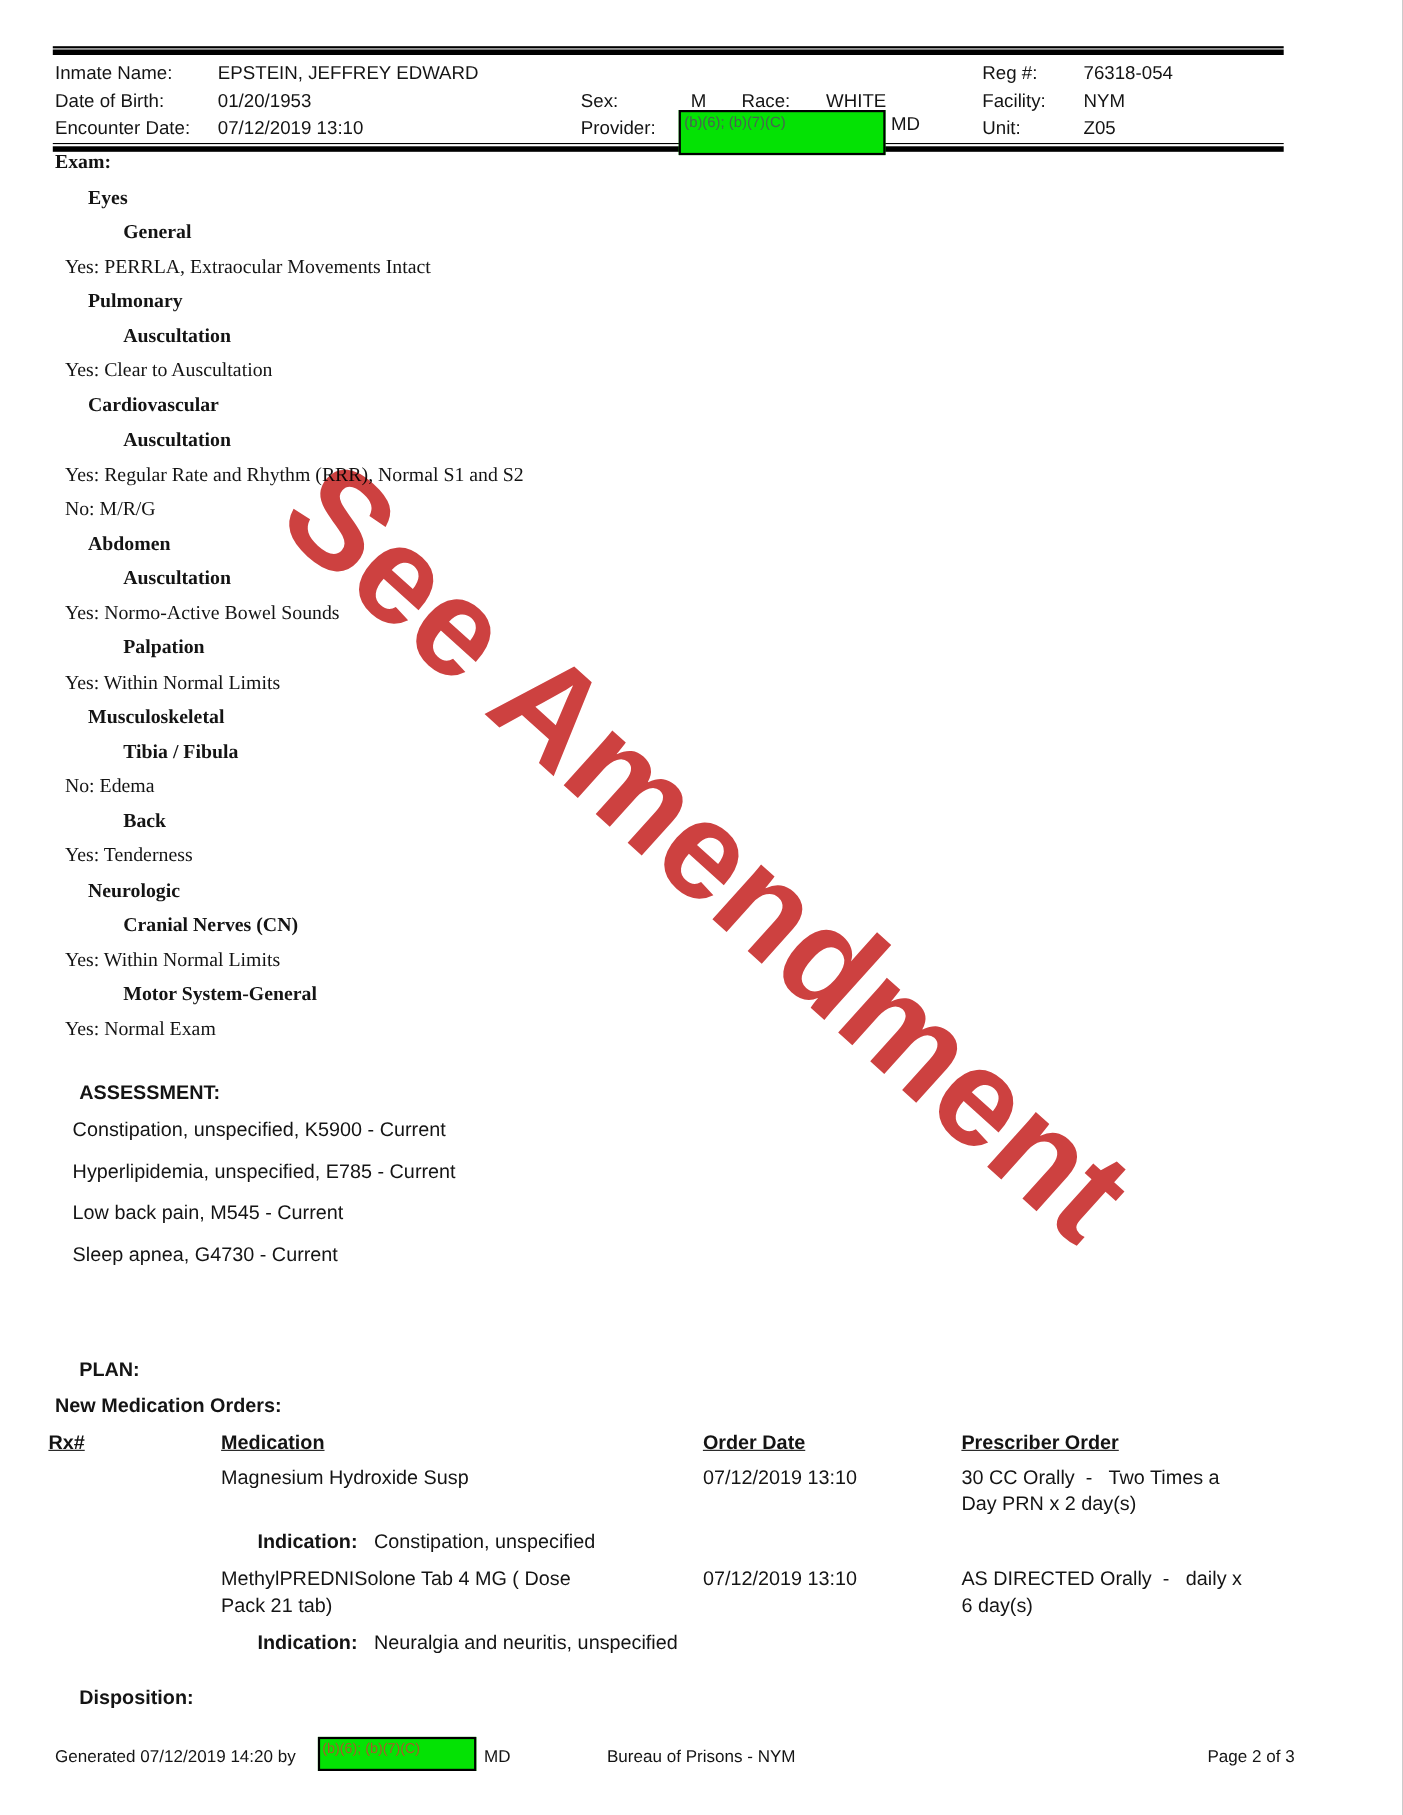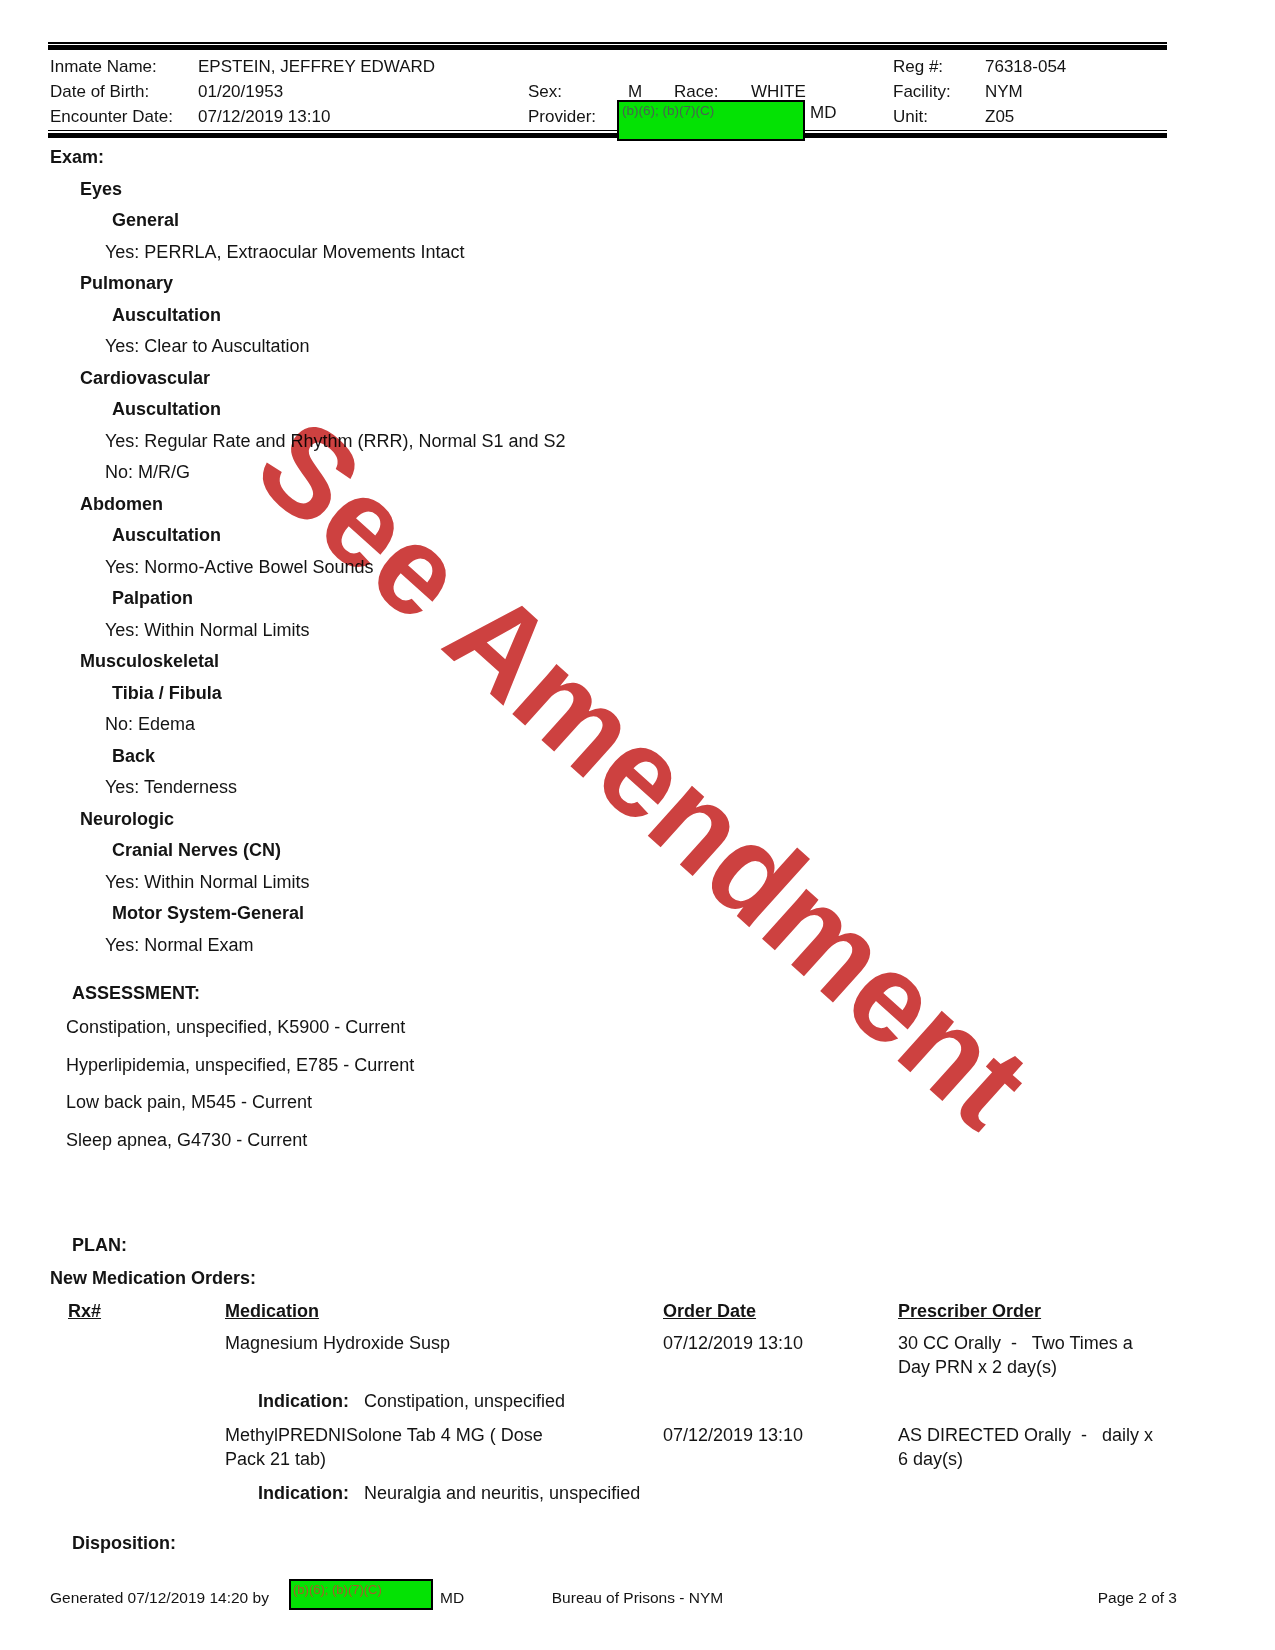--- a/index.html
+++ b/index.html
@@ -35,35 +35,35 @@
   }
   .provider-md { position:absolute; left:810px; top:103px; font-size:17px; z-index:6; }
   
   .watermark {
     position:absolute; left:320px; top:398px; z-index:10;
     transform:rotate(42deg); transform-origin:0 0;
     font-size:126px; font-weight:bold; line-height:1; white-space:nowrap;
     color:var(--wm); mix-blend-mode:multiply; pointer-events:none;
   }
   
-  .exam { position:absolute; left:0; top:142px; width:1101px; }
+  .exam { position:absolute; left:0; top:132px; width:1101px;font-family:Liberation Serif, serif; }
   .line { line-height:31.5px; white-space:pre; }
   .L0 { padding-left:50px;  font-weight:bold; }
   .L1 { padding-left:80px;  font-weight:bold; }
   .L2 { padding-left:112px; font-weight:bold; }
-  .L3 { padding-left:105px; }
+  .L3 { padding-left:59px; }
   
   .assessment { position:absolute; left:0; top:978px; width:1275px; }
   .sec-title { padding-left:72px; line-height:31px; font-weight:bold; }
   .assess-list { margin-top:0; }
   .assess-item { padding-left:66px; line-height:37.5px; }
   
   .plan { position:absolute; left:0; top:1230px; width:1275px; }
   .orders-title { padding-left:50px; line-height:31px; font-weight:bold; margin-top:2px; }
-  .med-table { padding-left:68px; margin-top:2px; }
+  .med-table { padding-left:44px; margin-top:2px; }
   .med-headrow { display:flex; line-height:31px; font-weight:bold; }
   .med-headrow .hd { text-decoration:underline; }
   .c-rx   { width:157px; flex:none; }
   .c-med  { width:438px; flex:none; padding-right:100px; }
   .c-date { width:235px; flex:none; }
   .c-ord  { width:285px; flex:none; }
   .med-row { display:flex; margin-top:5px; }
   .med-row .cell-line { line-height:23.5px; white-space:pre; }
   .indication { margin-top:10px; margin-left:190px; line-height:24px; }
   .indication .ind-lbl { font-weight:bold; margin-right:15px; }

